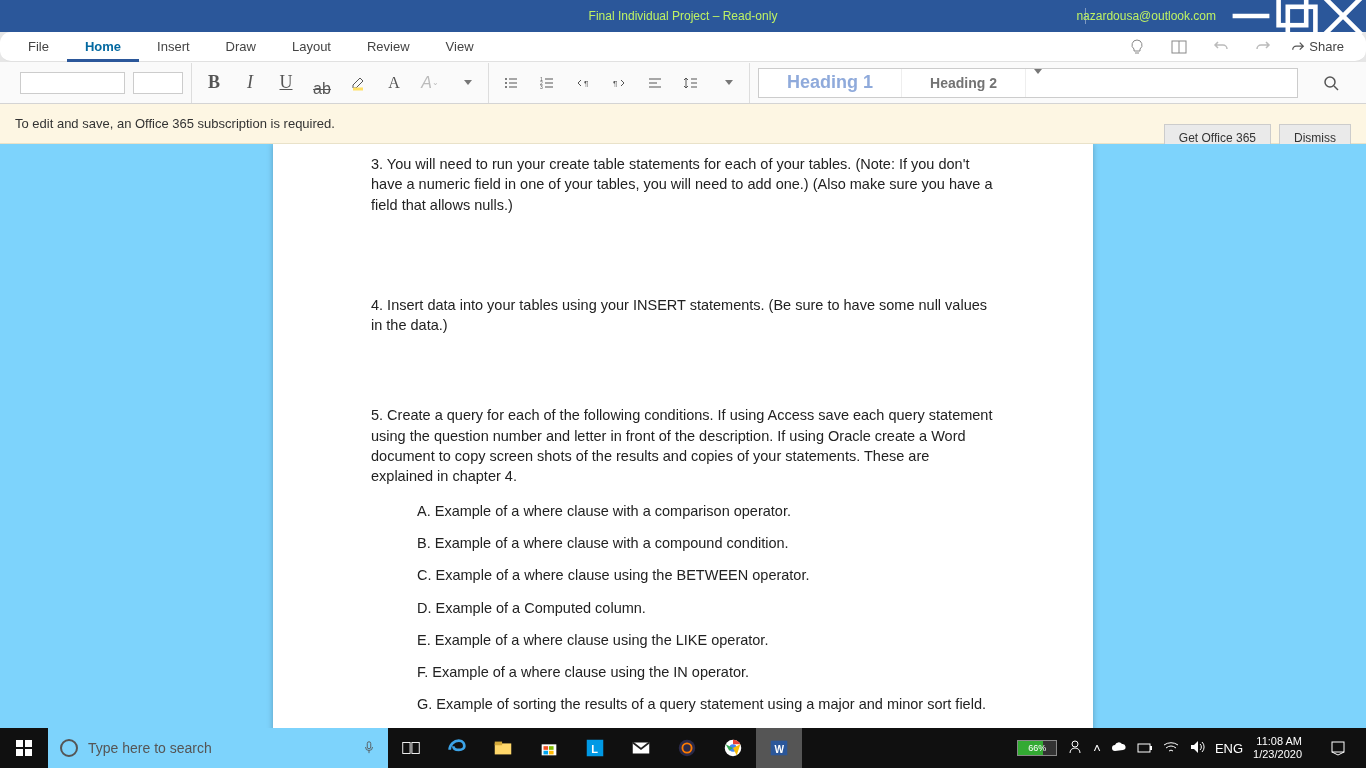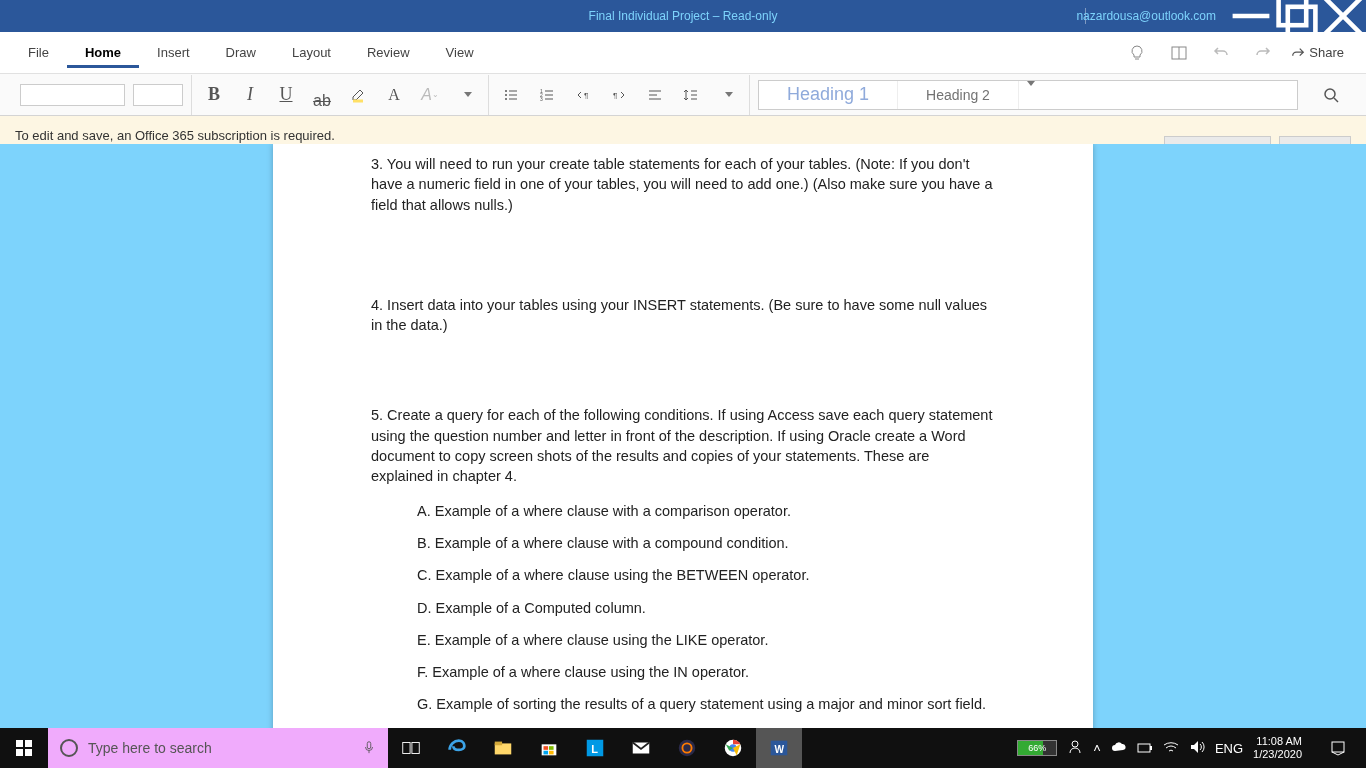--- a/index.html
+++ b/index.html
@@ -1,46 +1,46 @@
 <!DOCTYPE html>
 <html><head>
 <meta charset="utf-8">
 <style>
 * { margin: 0; padding: 0; box-sizing: border-box; font-family: "Segoe UI", Arial, sans-serif; }
 html, body { width: 1366px; height: 768px; overflow: hidden; background: #e6e6e6; }
 
 
-.titlebar { height: 32px; background: #2b579a; color: #7dd3fc; display: flex; align-items: center; font-size: 12px; position: relative; }
+.titlebar { height: 32px; background: #2b579a; color: #bef264; display: flex; align-items: center; font-size: 12px; position: relative; }
 .titlebar .title-center { position: absolute; left: 50%; transform: translateX(-50%); }
 .titlebar .title-right { position: absolute; right: 150px; }
 .titlebar .win-controls { position: absolute; right: 0; display: flex; }
 .titlebar .win-btn { width: 46px; height: 32px; display: flex; align-items: center; justify-content: center; color: #fff; font-size: 11px; }
 .titlebar .divider { position: absolute; right: 280px; height: 16px; width: 1px; background: rgba(255,255,255,0.4); top: 8px; }
 
 
-.ribbon-tabs { height: 42px; background: #fff; display: flex; align-items: center; padding: 0 10px; position: relative; border-bottom: 1px solid #e1e1e1;}
+.ribbon-tabs { height: 30px; background: #fff; display: flex; align-items: center; padding: 0 10px; position: relative; border-bottom: 1px solid #e1e1e1; border-radius: 11px;}
 .ribbon-tab { padding: 0 18px; height: 30px; line-height: 30px; color: #444; font-size: 13px; cursor: pointer; }
-.ribbon-tab.active { color: #000000; font-weight: 600; border-bottom: 3px solid #2b579a; height: 30px; box-sizing: border-box; }
+.ribbon-tab.active { color: #0369a1; font-weight: 600; border-bottom: 3px solid #2b579a; height: 30px; box-sizing: border-box; }
 .ribbon-right-icons { position: absolute; right: 22px; display: flex; gap: 14px; align-items: center; color: #666; font-size: 14px;}
 .share-btn { display: flex; align-items: center; gap: 4px; font-size: 13px; color: #444;}
 
 
 .toolbar { height: 42px; background: #fafafa; display: flex; align-items: center; padding: 0 12px; gap: 0; border-bottom: 1px solid #d4d4d4;}
 .tool-group { display: flex; align-items: center; gap: 8px; padding: 0 8px; height: 40px; border-right: 1px solid #ddd;}
 .tool-group:last-of-type { border-right: none; }
 .font-sel { width: 105px; height: 22px; border: 1px solid #ccc; background: #fff; font-size: 11px; color:#999;}
 .size-sel { width: 50px; height: 22px; border: 1px solid #ccc; background: #fff; font-size: 11px;}
 .icon-btn { width: 28px; height: 28px; display:flex; align-items:center; justify-content:center; color: #555; font-size: 16px;}
 .icon-btn svg { width: 16px; height: 16px; }
 .b-btn { font-weight: 700; font-family: "Times New Roman"; font-size:18px;}
 .i-btn { font-style: italic; font-family: "Times New Roman"; font-size:18px;}
 .u-btn { text-decoration: underline; font-family: "Times New Roman"; font-size:18px;}
 .strike-btn { text-decoration: line-through; margin-top: 12px; }
 .chevdown::after { content:""; display:inline-block; border-left:4px solid transparent; border-right:4px solid transparent; border-top:5px solid #777; margin-left:4px; vertical-align:middle;}
-.style-box { display:flex; align-items:flex-start; border: 1px solid #ccc; height: 30px; background:#fff;}
+.style-box { display:flex; align-items:flex-start; border: 1px solid #ccc; height: 30px; background:#fff;font-weight:bold;}
 .style-item { padding: 0 28px; font-size: 14px; color: #888; border-right:1px solid #eee; height: 100%; display:flex; align-items:center;}
 .style-item.h1 { color: #8faadb; font-size: 18px;}
 .style-item.h2 { color: #737373; font-size: 14px;}
 .search-btn { width: 30px; height: 30px; display:flex; align-items:center; justify-content:center; margin-left:10px;}
 .style-chev { width:20px; display:flex; align-items:center; justify-content:center;}
 
 
 .banner { height: 40px; background: #fdf6e3; border-bottom: 1px solid #e9e2c9; display: flex; align-items: center; padding: 0 15px; font-size: 13px; color: #333;}
 .banner .spacer { flex: 1; }
 .banner-btn { background: #eaeaea; border: 1px solid #ccc; padding: 6px 14px; font-size: 12px; color: #333; margin-left: 8px; cursor:pointer;margin-top:28px;}
@@ -50,21 +50,21 @@
 .page { width: 820px; min-height: 1000px; background: #fff; margin: 0 auto; box-shadow: 0 0 6px rgba(0,0,0,0.25); padding: 10px 98px 40px 98px; font-size: 14.5px; color: #222; line-height: 1.4;}
 .page p { margin: 0 0 6px 0; }
 .page .block { margin-bottom: 80px; }
 .page .blockmid { margin-bottom: 70px;}
 .page .sub { padding-left: 46px; margin-bottom: 12px;}
 .block3 { margin-bottom: 0;}
 
 
 .taskbar { position: absolute; bottom: 0; left: 0; right: 0; height: 40px; background: #101010; display: flex; align-items: center; color: #fff; font-size: 12px;}
 .start-btn { width: 48px; height: 40px; display:flex; align-items:center; justify-content:center;}
-.search-box { width: 340px; height: 40px; background: #f0abfc; color: #555; display: flex; align-items: center; padding: 0 12px; gap: 10px; font-size: 14px; position:relative;}
+.search-box { width: 340px; height: 40px; background: #7dd3fc; color: #555; display: flex; align-items: center; padding: 0 12px; gap: 10px; font-size: 14px; position:relative;}
 .search-box .mic { position:absolute; right: 12px; color:#555;}
 .cortana-circle { width: 18px; height: 18px; border: 2px solid #555; border-radius: 50%;}
 .task-icon { width: 46px; height: 40px; display: flex; align-items:center; justify-content:center;}
 .task-icon.active { background: #555;}
 .task-icon svg { width: 22px; height: 22px; }
 .tray { margin-left: auto; display: flex; align-items: center; gap: 10px; padding-right: 8px;}
 .battery { display:flex; align-items:center; gap:4px; background: linear-gradient(to right, #3a3 66%, #333 66%); border:1px solid #888; width:40px; height:16px; font-size:9px; text-align:center; justify-content:center; color:#fff; position:relative;}
 .battery-wrap { display:flex; align-items:flex-start;}
 .clock { text-align: right; line-height: 1.2; font-size: 11px; padding-right:6px;}
 .notif-icon { width: 40px; height:40px; display:flex; align-items:center; justify-content:center;}

